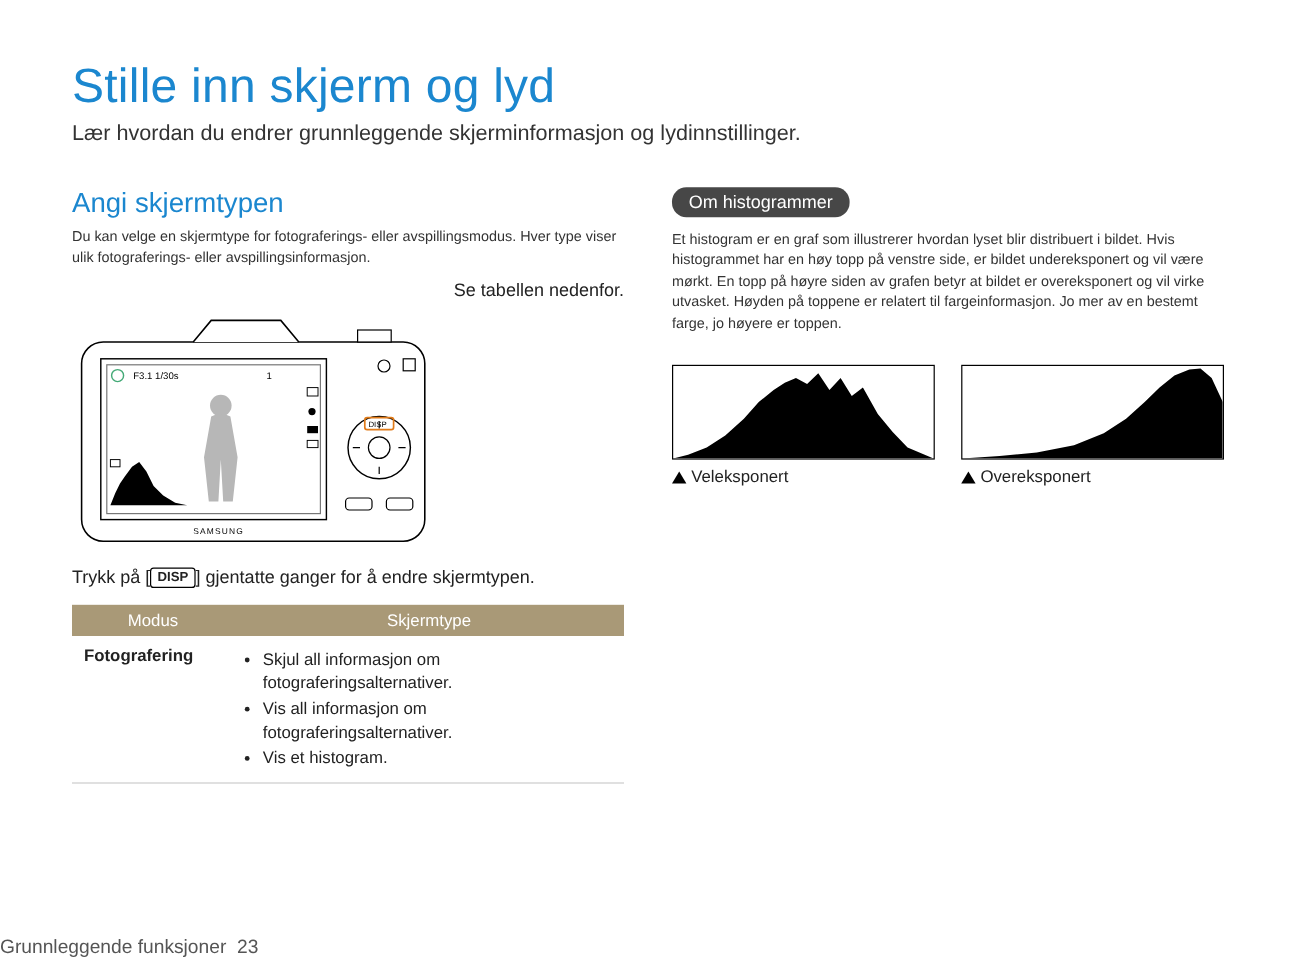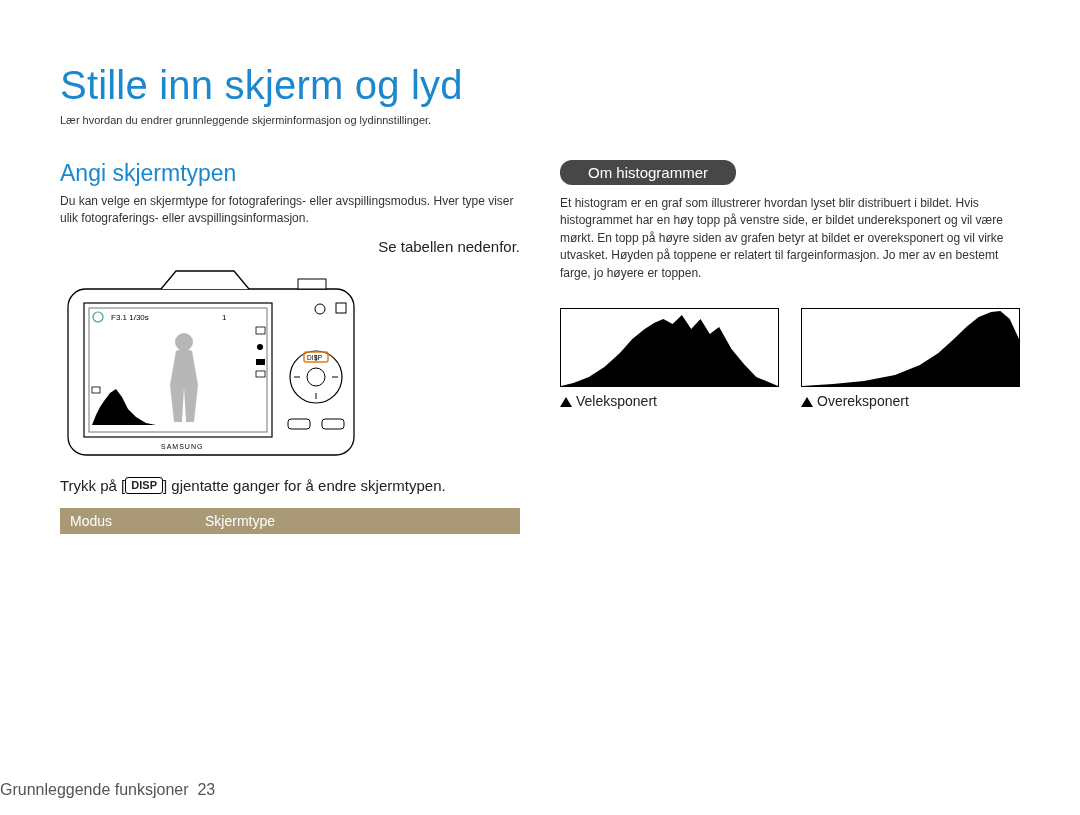--- a/index.html
+++ b/index.html
@@ -1,35 +1,35 @@
 <!DOCTYPE html>
 <html><head>
 <meta charset="utf-8">
 <style>
   html,body{margin:0;padding:0;background:#fff;}
   body{width:1080px;height:815px;font-family:Arial,Helvetica,sans-serif;color:#222;position:relative;overflow:hidden;}
   .page{padding:50px 60px 0 60px;}
-  h1{font-size:40px;font-weight:normal;color:#1b87cf;margin:13px 0 6px 0;letter-spacing:.2px;}
-  .intro{font-size:11px;color:#333;margin:0 0 34px 0;}
+  h1{font-size:40px;font-weight:normal;color:#1b87cf;margin:0 0 6px 0;letter-spacing:.2px;}
+  .intro{font-size:18px;color:#333;margin:0 0 34px 0;}
   .cols{display:flex;gap:40px;}
   .col{flex:1;min-width:0;}
   h2{font-size:23px;font-weight:normal;color:#1b87cf;margin:0 0 6px 0;}
   .para{font-size:12px;line-height:1.45;margin:0 0 10px 0;color:#333;}
   .see{font-size:15px;margin:0 0 12px 0;text-align:right;}
   .camera{width:290px;height:190px;margin:4px 0 10px 6px;}
   .press{font-size:15px;margin:20px 0 14px 0;}
   .pill{display:inline-block;border:1.3px solid #000;border-radius:3px;padding:0px 5px 1px 5px;font-size:11px;font-weight:bold;line-height:14px;vertical-align:2px;}
   table{border-collapse:collapse;width:100%;font-size:14px;}
-  th{background:#a99977;color:#fff;font-weight:normal;text-align:left;padding:5px 10px;}
+  th{background:#a99977;color:#fff;font-weight:normal;text-align:center;padding:5px 10px;}
   th:first-child{width:115px;}
   td{padding:8px 10px;vertical-align:top;border-bottom:1px solid #ccc;}
   td:first-child{font-weight:bold;}
   ul.cell{margin:0;padding:0 0 0 14px;}
   ul.cell li{margin:2px 0;line-height:1.4;}
-  .badge{display:inline-block;background:#474747;color:#fff;border-radius:12px;padding:4px 28px;font-size:15px;margin-bottom:10px;}
+  .badge{display:inline-block;background:#474747;color:#fff;border-radius:12px;padding:4px 14px;font-size:15px;margin-bottom:10px;}
   .histos{display:flex;gap:22px;margin-top:26px;}
   .histo{flex:1;}
   .hbox{border:1px solid #000;height:77px;margin-bottom:6px;background:#fff;position:relative;overflow:hidden;}
   .hlabel{font-size:14px;}
   .tri{display:inline-block;width:0;height:0;border-left:6px solid transparent;border-right:6px solid transparent;border-bottom:10px solid #000;margin-right:4px;vertical-align:-1px;}
   .footer{position:absolute;bottom:16px;left:0;right:0;text-align:left;font-size:16px;color:#555;}
 </style>
 </head>
 <body>
 
@@ -99,20 +99,30 @@
       </p>
 
       <table>
         <thead>
           <tr>
             <th>Modus</th>
             <th>Skjermtype</th>
           </tr>
         </thead>
         <tbody>
+          <tr>
+            <td>Fotografering</td>
+            <td>
+              <ul class="cell">
+                <li>Skjul all informasjon om fotograferingsalternativer.</li>
+                <li>Vis all informasjon om fotograferingsalternativer.</li>
+                <li>Vis et histogram.</li>
+              </ul>
+            </td>
+          </tr>
         </tbody>
       </table>
     </div>
 
     <div class="col">
       <div class="badge">Om histogrammer</div>
       <p class="para">Et histogram er en graf som illustrerer hvordan lyset blir distribuert i bildet. Hvis histogrammet har en høy topp på venstre side, er bildet undereksponert og vil være mørkt. En topp på høyre siden av grafen betyr at bildet er overeksponert og vil virke utvasket. Høyden på toppene er relatert til fargeinformasjon. Jo mer av en bestemt farge, jo høyere er toppen.</p>
 
       <div class="histos">
         <div class="histo">

